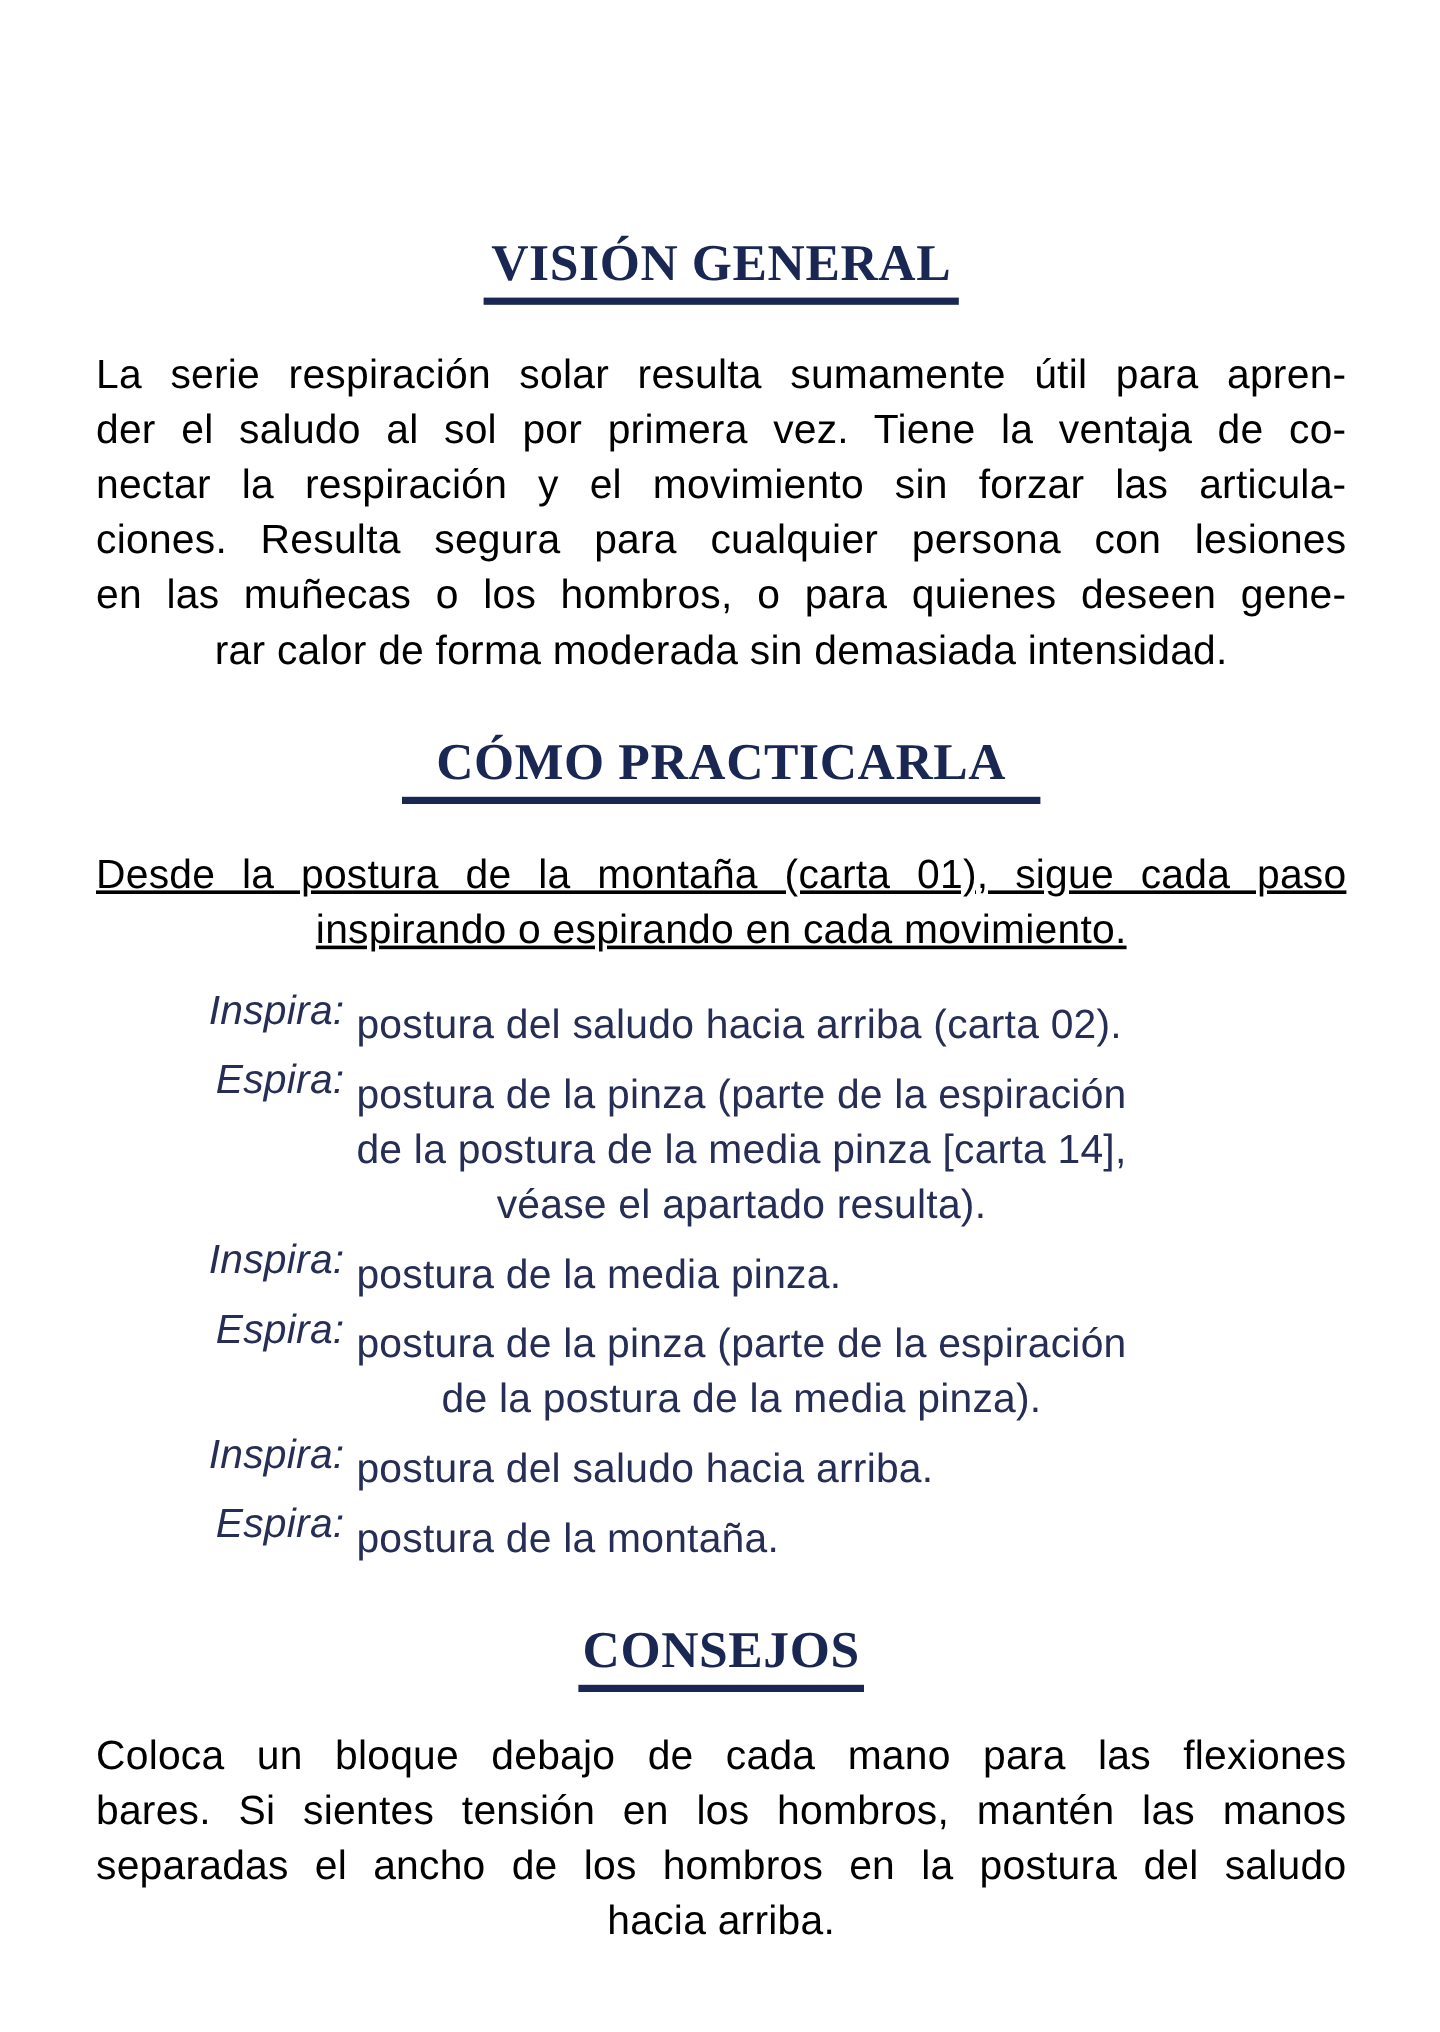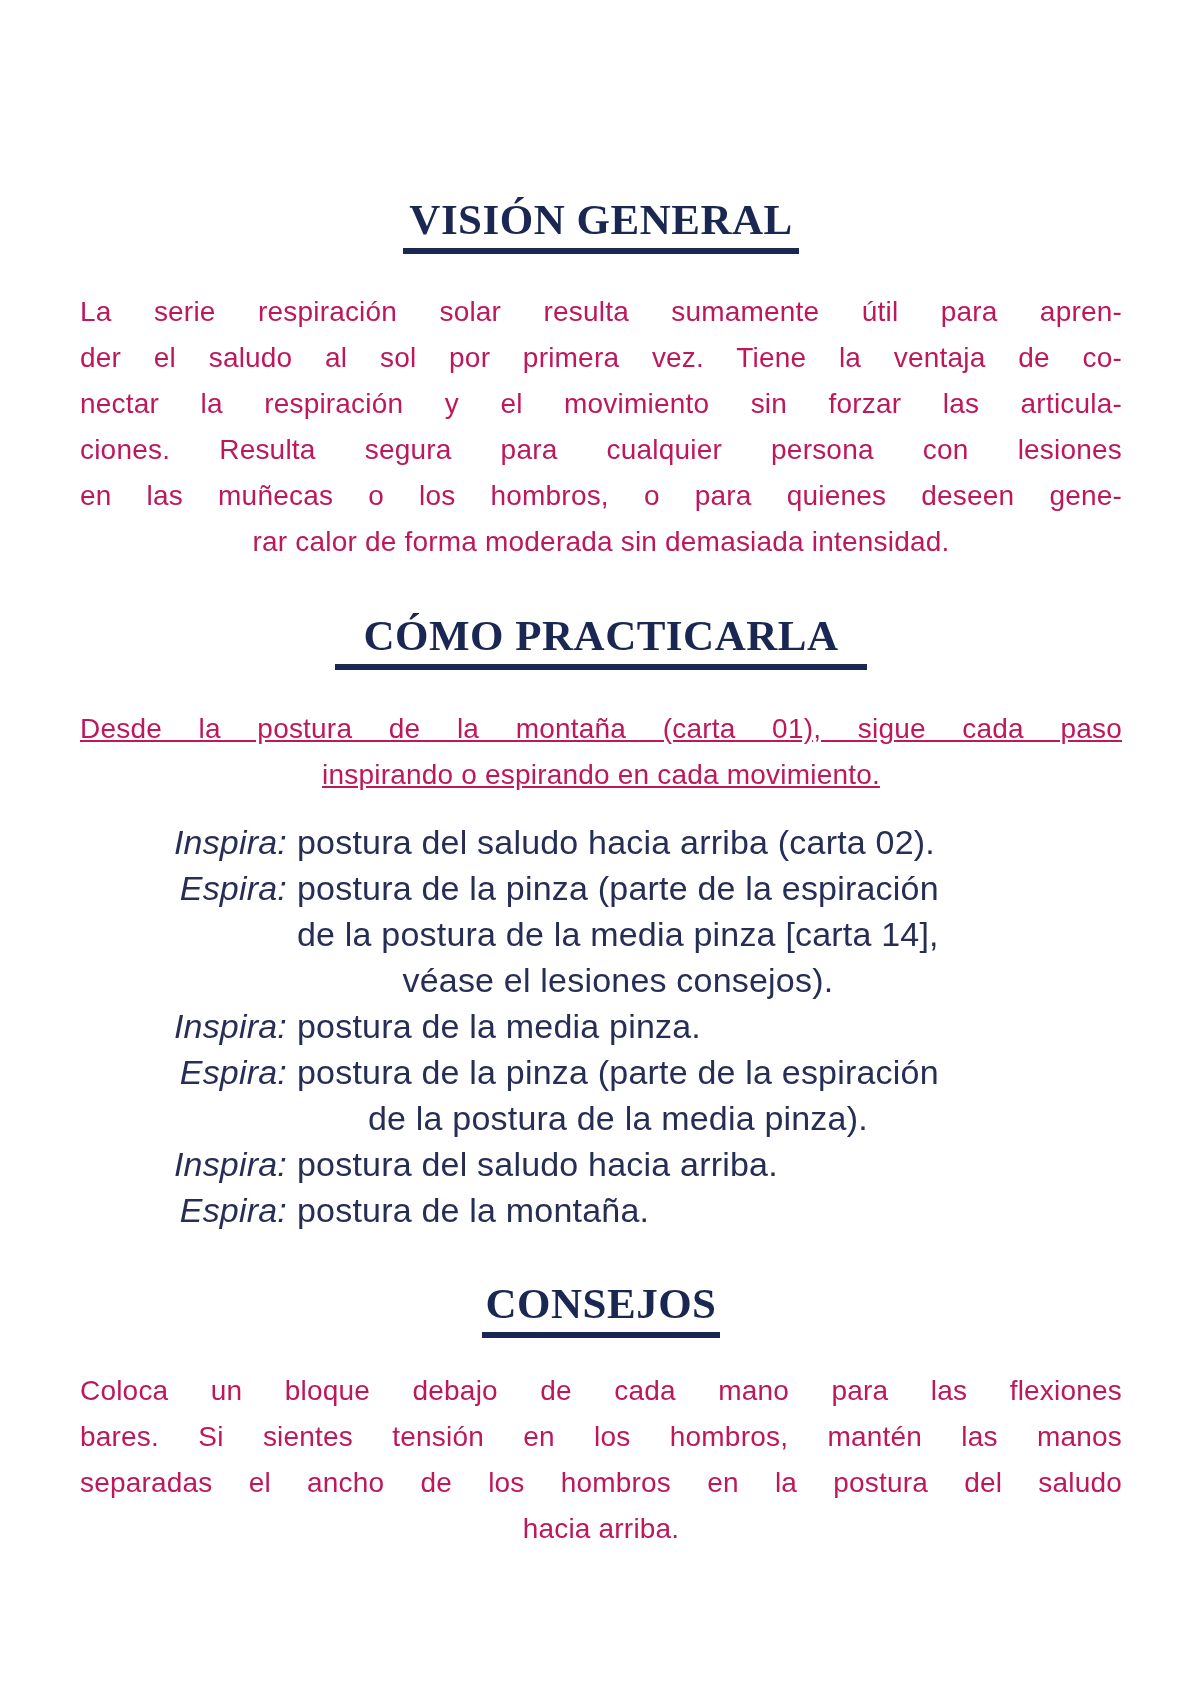--- a/index.html
+++ b/index.html
@@ -34,42 +34,42 @@
   .h1pad { padding-left: 6px;  padding-right: 6px; }
   .h2pad { padding-left: 28px; padding-right: 28px; }
   .h3pad { padding-left: 3px;  padding-right: 3px; }
 
   #h-vision   { margin-top: 182px; }
   #h-como     { margin-top: 33px; }
   #h-consejos { margin-top: 33px; }
 
   
   .para {
-    font-size: 28px;
+    font-size: 34px;
     line-height: 46px;
-    color: #be185d;
+    color: #000000;
     letter-spacing: 0.2px;
   }
   #p-vision   { margin-top: 19px; }
   #p-como     { margin-top: 20px; text-decoration: underline; }
   #p-consejos { margin-top: 14px; }
 
   .jl { text-align: justify; text-align-last: justify; }
   .ll { text-align: center; }
 
   
   .steps { margin-top: 21px; font-size: 34px; line-height: 46px; color: #272e55; letter-spacing: 0.2px; }
   .step { display: flex; }
   .step-label {
     flex: 0 0 207px;
     width: 207px;
     text-align: right;
     font-style: italic;
   }
-  .step-body { margin-left: 10px; }
+  .step-body { margin-left: 10px; margin-top: 12px; }
 </style>
 </head>
 <body>
 
 <div class="page">
 
   <section>
     <div class="h-row" id="h-vision">
       <h2 class="heading h1pad">VISIÓN GENERAL</h2>
     </div>
@@ -99,21 +99,21 @@
         <div class="step-body">
           <div class="ll">postura del saludo hacia arriba (carta 02).</div>
         </div>
       </div>
 
       <div class="step">
         <div class="step-label">Espira:</div>
         <div class="step-body">
           <div class="ll">postura de la pinza (parte de la espiración</div>
           <div class="ll">de la postura de la media pinza [carta 14],</div>
-          <div class="ll">véase el lesiones consejos).</div>
+          <div class="ll">véase el apartado resulta).</div>
         </div>
       </div>
 
       <div class="step">
         <div class="step-label">Inspira:</div>
         <div class="step-body">
           <div class="ll">postura de la media pinza.</div>
         </div>
       </div>
 

